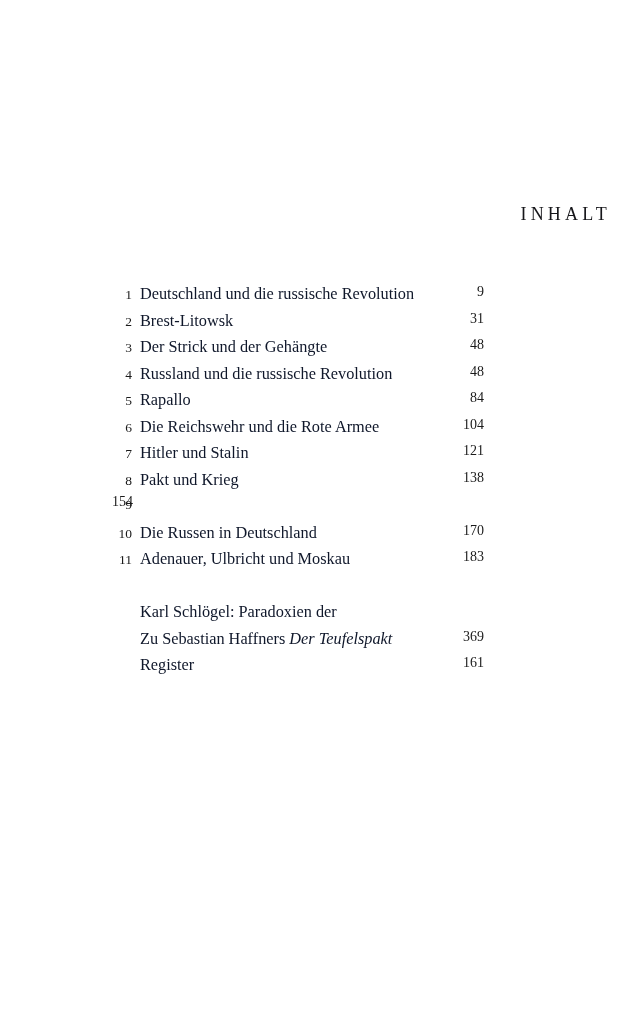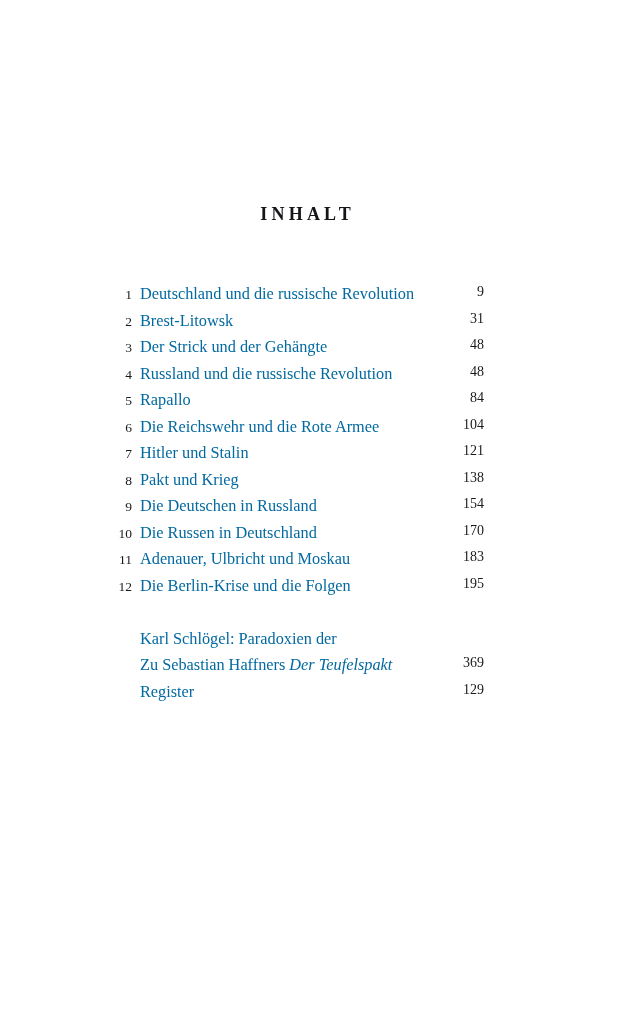--- a/index.html
+++ b/index.html
@@ -23,26 +23,26 @@
     height: 1020px;
     box-sizing: border-box;
   }
 
   
   .toc-title {
     position: absolute;
     left: 0;
     right: 11px;
     top: 205px;
-    text-align: center;
+    text-align: right;
     font-size: 18px;
     letter-spacing: 4.2px;
     
     text-indent: 4.2px;
-    font-weight: 700;
+    font-weight: 400;
     color: #16161a;
     line-height: 1;
   }
 
   
   .toc {
     position: absolute;
     left: 0;
     top: 286px;
     width: 622px;
@@ -63,21 +63,21 @@
     color: #1a1a1a;
     font-variant-numeric: oldstyle-nums;
     font-feature-settings: "onum" 1;
   }
 
   .row-title {
     flex: 1 1 auto;
     padding-left: 8px;
     font-size: 16.3px;
     line-height: 1;
-    color: #0369a1;
+    color: #0f172a;
     white-space: nowrap;
   }
 
   .row-title em {
   }
 
   .row-page {
     width: 0;
     flex: 0 0 0;
     position: relative;
@@ -175,21 +175,20 @@
     <div class="toc-row">
       <span class="row-num">8</span>
       <span class="row-title">Pakt und Krieg</span>
       <span class="row-page">
           <span>138</span>
         </span>
     </div>
 
     <div class="toc-row">
       <span class="row-num">9</span>
-      <span class="row-title">Die Deutschen in Russland</span>
       <span class="row-page">
           <span>154</span>
         </span>
     </div>
 
     <div class="toc-row">
       <span class="row-num">10</span>
       <span class="row-title">Die Russen in Deutschland</span>
       <span class="row-page">
           <span>170</span>
@@ -197,27 +196,20 @@
     </div>
 
     <div class="toc-row">
       <span class="row-num">11</span>
       <span class="row-title">Adenauer, Ulbricht und Moskau</span>
       <span class="row-page">
           <span>183</span>
         </span>
     </div>
 
-    <div class="toc-row">
-      <span class="row-num">12</span>
-      <span class="row-title">Die Berlin-Krise und die Folgen</span>
-      <span class="row-page">
-          <span>195</span>
-        </span>
-    </div>
 
     <div class="spacer-row"></div>
 
     <div class="toc-row cont">
       <span class="row-num"></span>
       <span class="row-title">Karl Schlögel: Paradoxien der</span>
       <span class="row-page">
           <span></span>
         </span>
     </div>
@@ -228,18 +220,18 @@
       <span class="row-title"><span>Zu Sebastian Haffners </span><em>Der Teufelspakt</em></span>
       <span class="row-page">
           <span>369</span>
         </span>
     </div>
 
     <div class="toc-row cont">
       <span class="row-num"></span>
       <span class="row-title">Register</span>
       <span class="row-page">
-          <span>129</span>
+          <span>161</span>
         </span>
     </div>
 
   </div>
 </div>
 
 </body></html>

